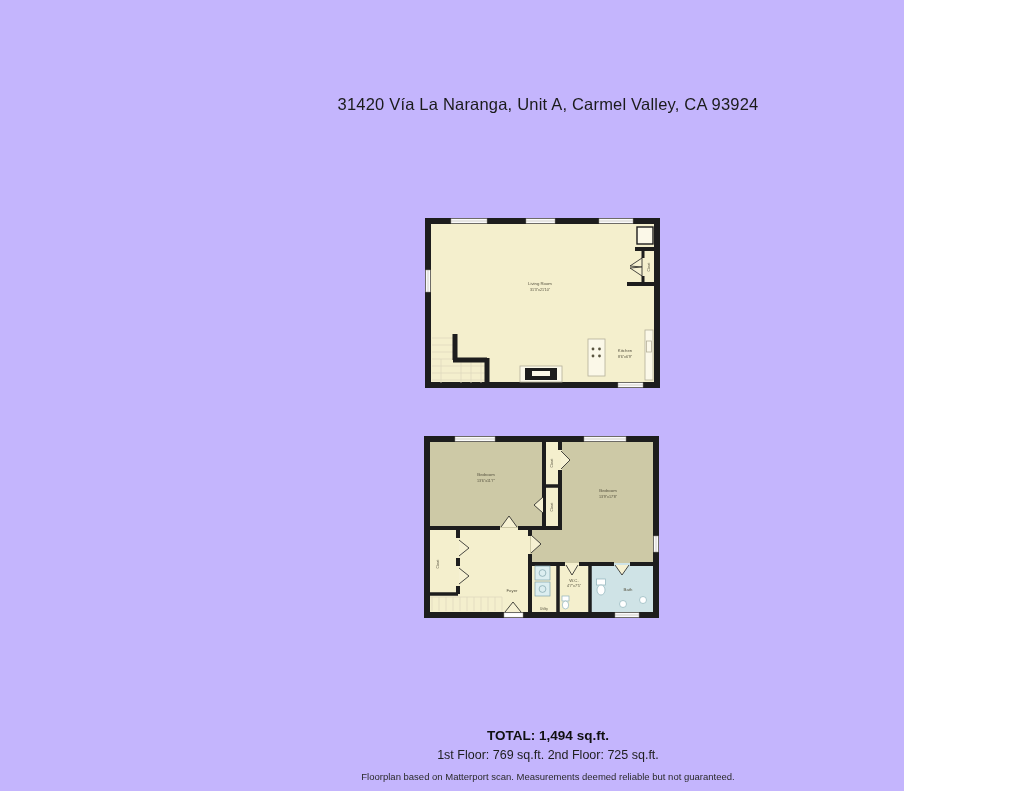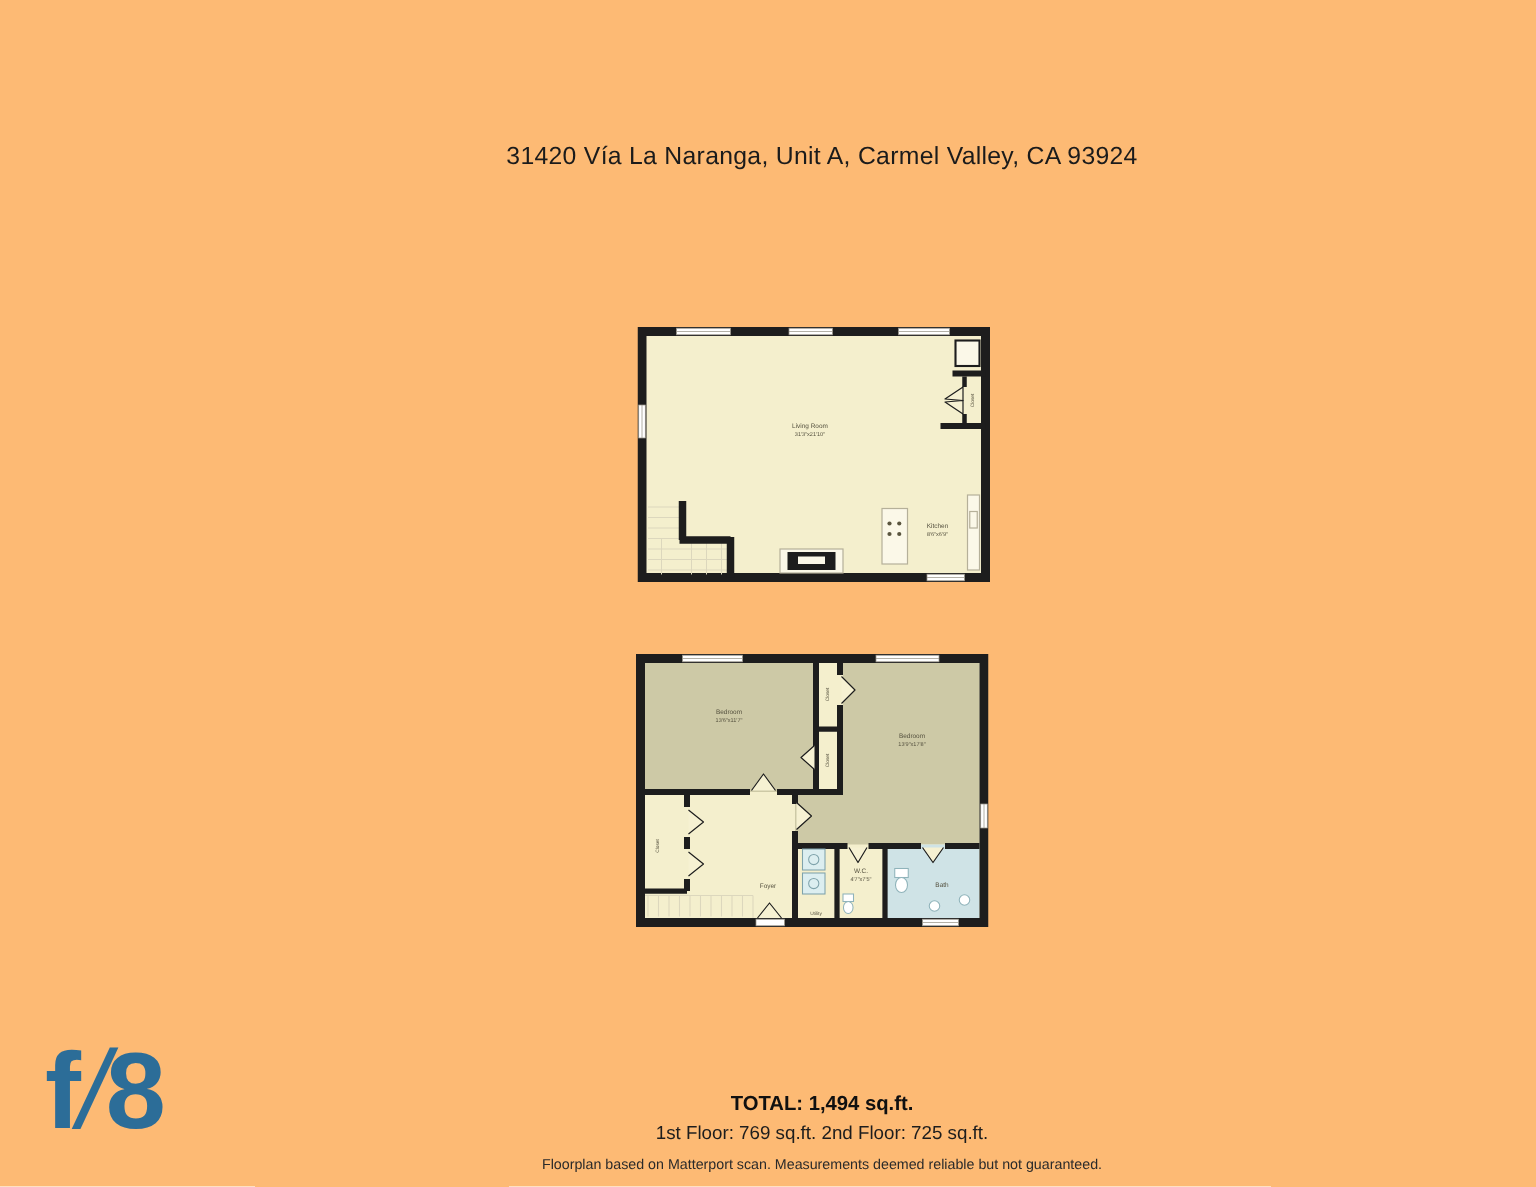--- a/index.html
+++ b/index.html
@@ -1,16 +1,16 @@
 <!DOCTYPE html>
 <html><head>
 <meta charset="utf-8">
 <style>
   html,body{margin:0;padding:0;background:#ffffff;}
-  .page{position:relative;width:1024px;height:791px;background:#fdba74;overflow:hidden;
+  .page{position:relative;width:904px;height:791px;background:#c4b5fd;overflow:hidden;
         font-family:"Liberation Sans",sans-serif;}
   .centerband{position:absolute;left:36px;width:1024px;text-align:center;}
   .title{top:95px;font-size:16.5px;color:#1b1b1b;letter-spacing:.2px;}
   .logo{position:absolute;left:30px;top:690px;color:#2c6d98;font-size:72px;font-weight:bold;
         letter-spacing:-4px;line-height:1;}
   .logo .slash{font-weight:400;font-style:italic;font-size:74px;padding:0 2px;}
   .total{top:728px;font-size:13.5px;font-weight:bold;color:#101010;}
   .floors{top:748px;font-size:12.5px;color:#1d1d1d;}
   .disclaimer{top:771px;font-size:9.5px;color:#2a2a2a;}
   .plan{position:absolute;}
@@ -176,19 +176,18 @@
       <text x="128.5" y="71" class="vlabel" transform="rotate(-90 128.5 71)">Closet</text>
       <text x="15" y="128" class="vlabel" transform="rotate(-90 15 128)">Closet</text>
       <text x="88" y="156">Foyer</text>
       <text x="150" y="146">W.C.</text>
       <text x="150" y="151" class="dims">4'7"x7'5"</text>
       <text x="120" y="174" class="vlabel">Utility</text>
       <text x="204" y="155">Bath</text>
     </g>
   </svg>
 
-  <div class="logo"><span>f</span><span class="slash">/</span><span>8</span></div>
 
   <div class="centerband total">TOTAL: 1,494 sq.ft.</div>
   <div class="centerband floors">1st Floor: 769 sq.ft. 2nd Floor: 725 sq.ft.</div>
   <div class="centerband disclaimer">Floorplan based on Matterport scan. Measurements deemed reliable but not guaranteed.</div>
 
 </div>
 
 </body></html>

